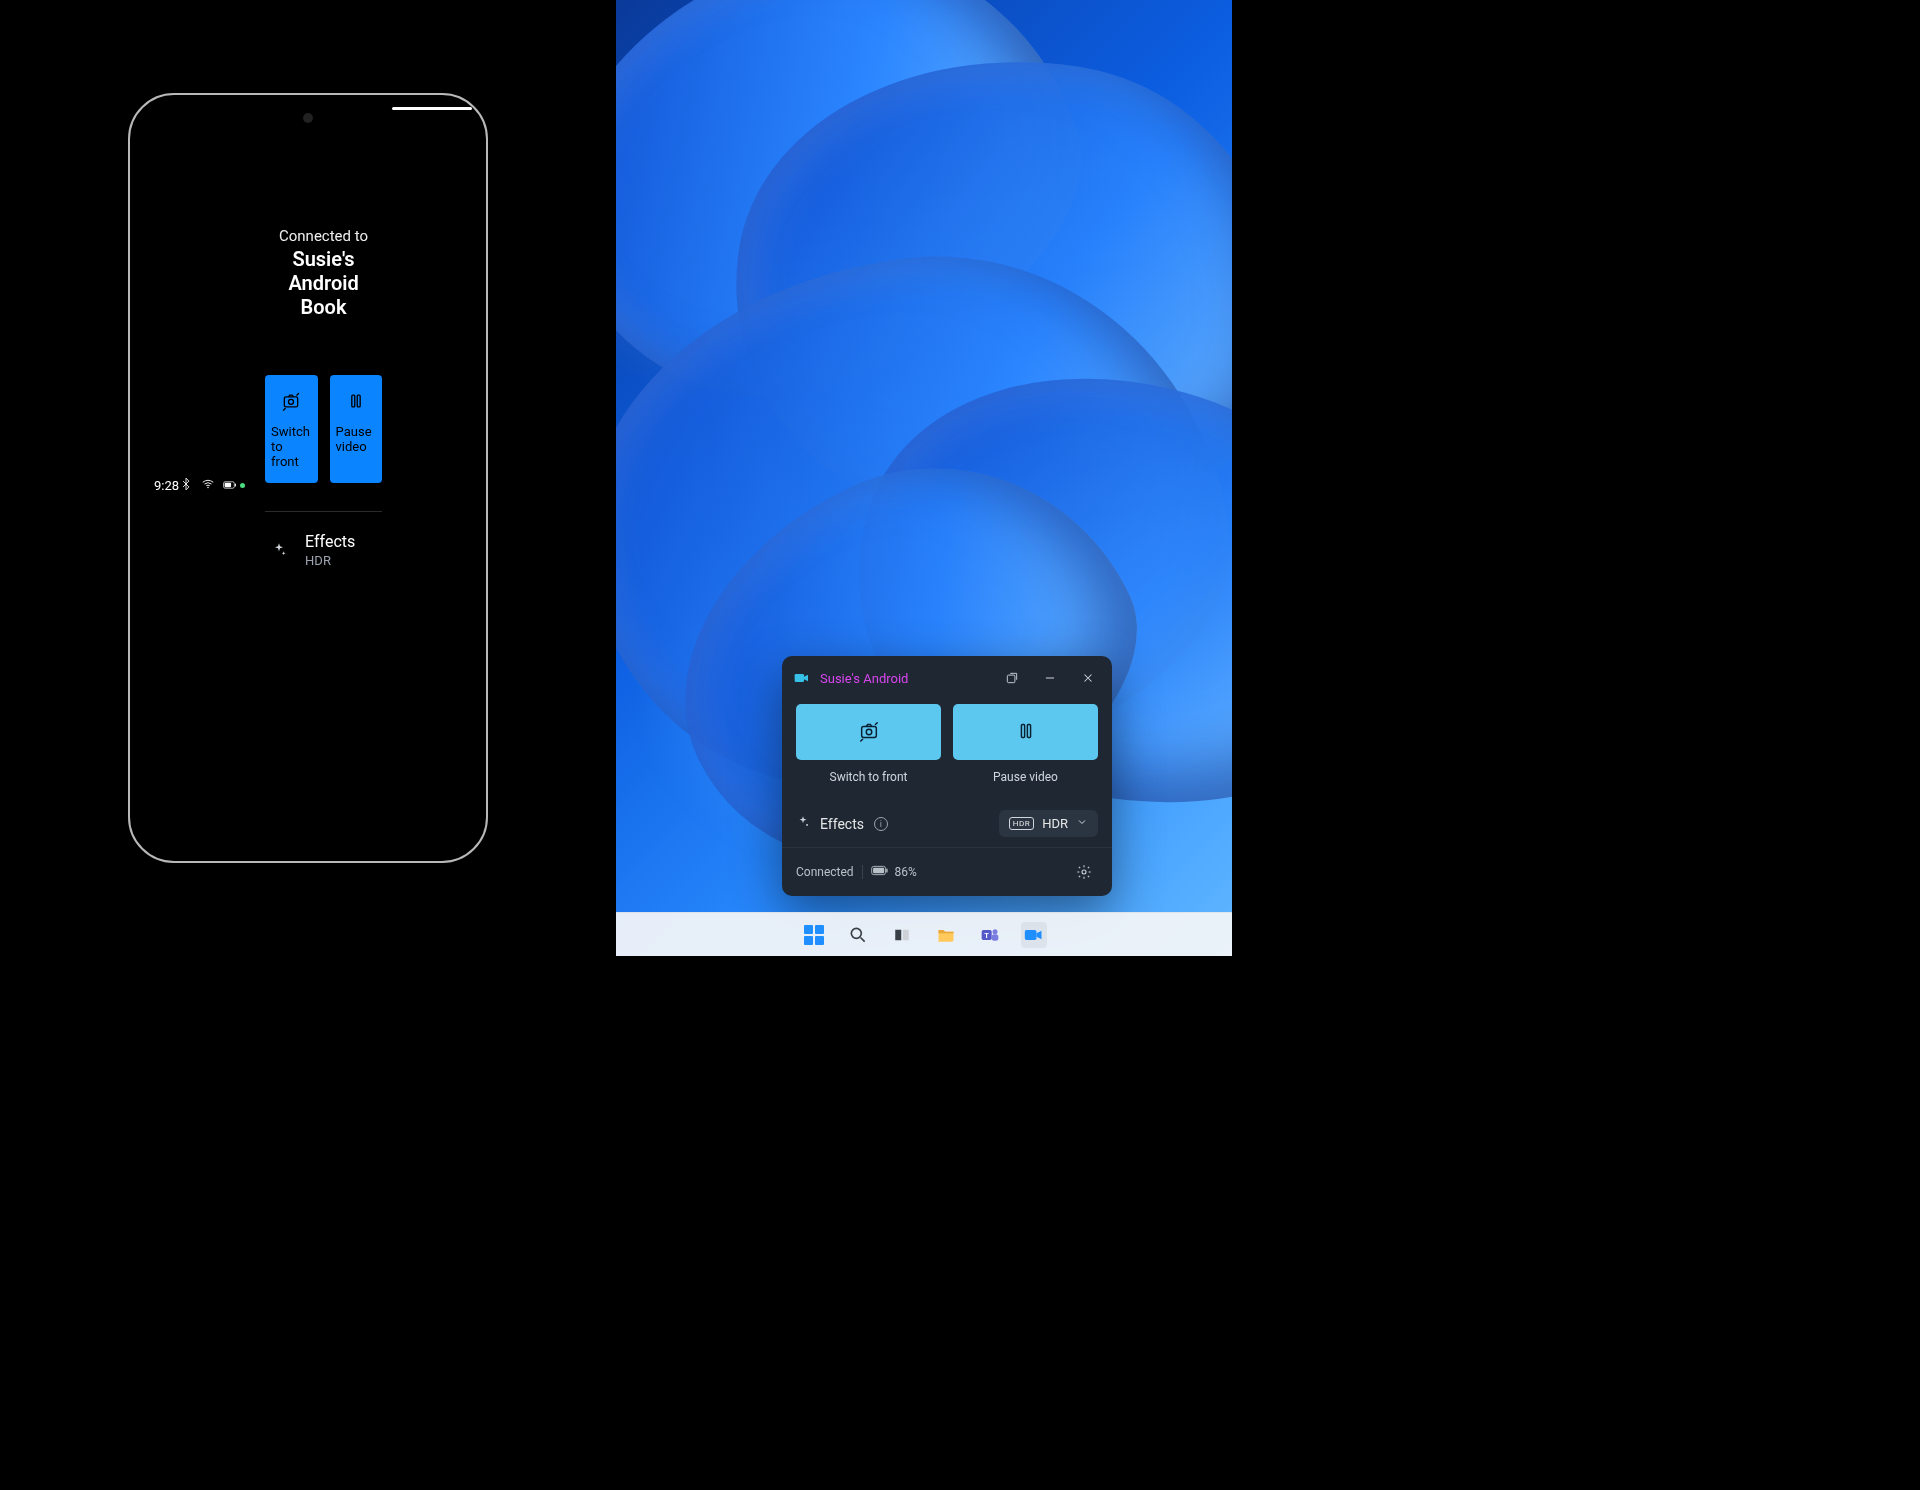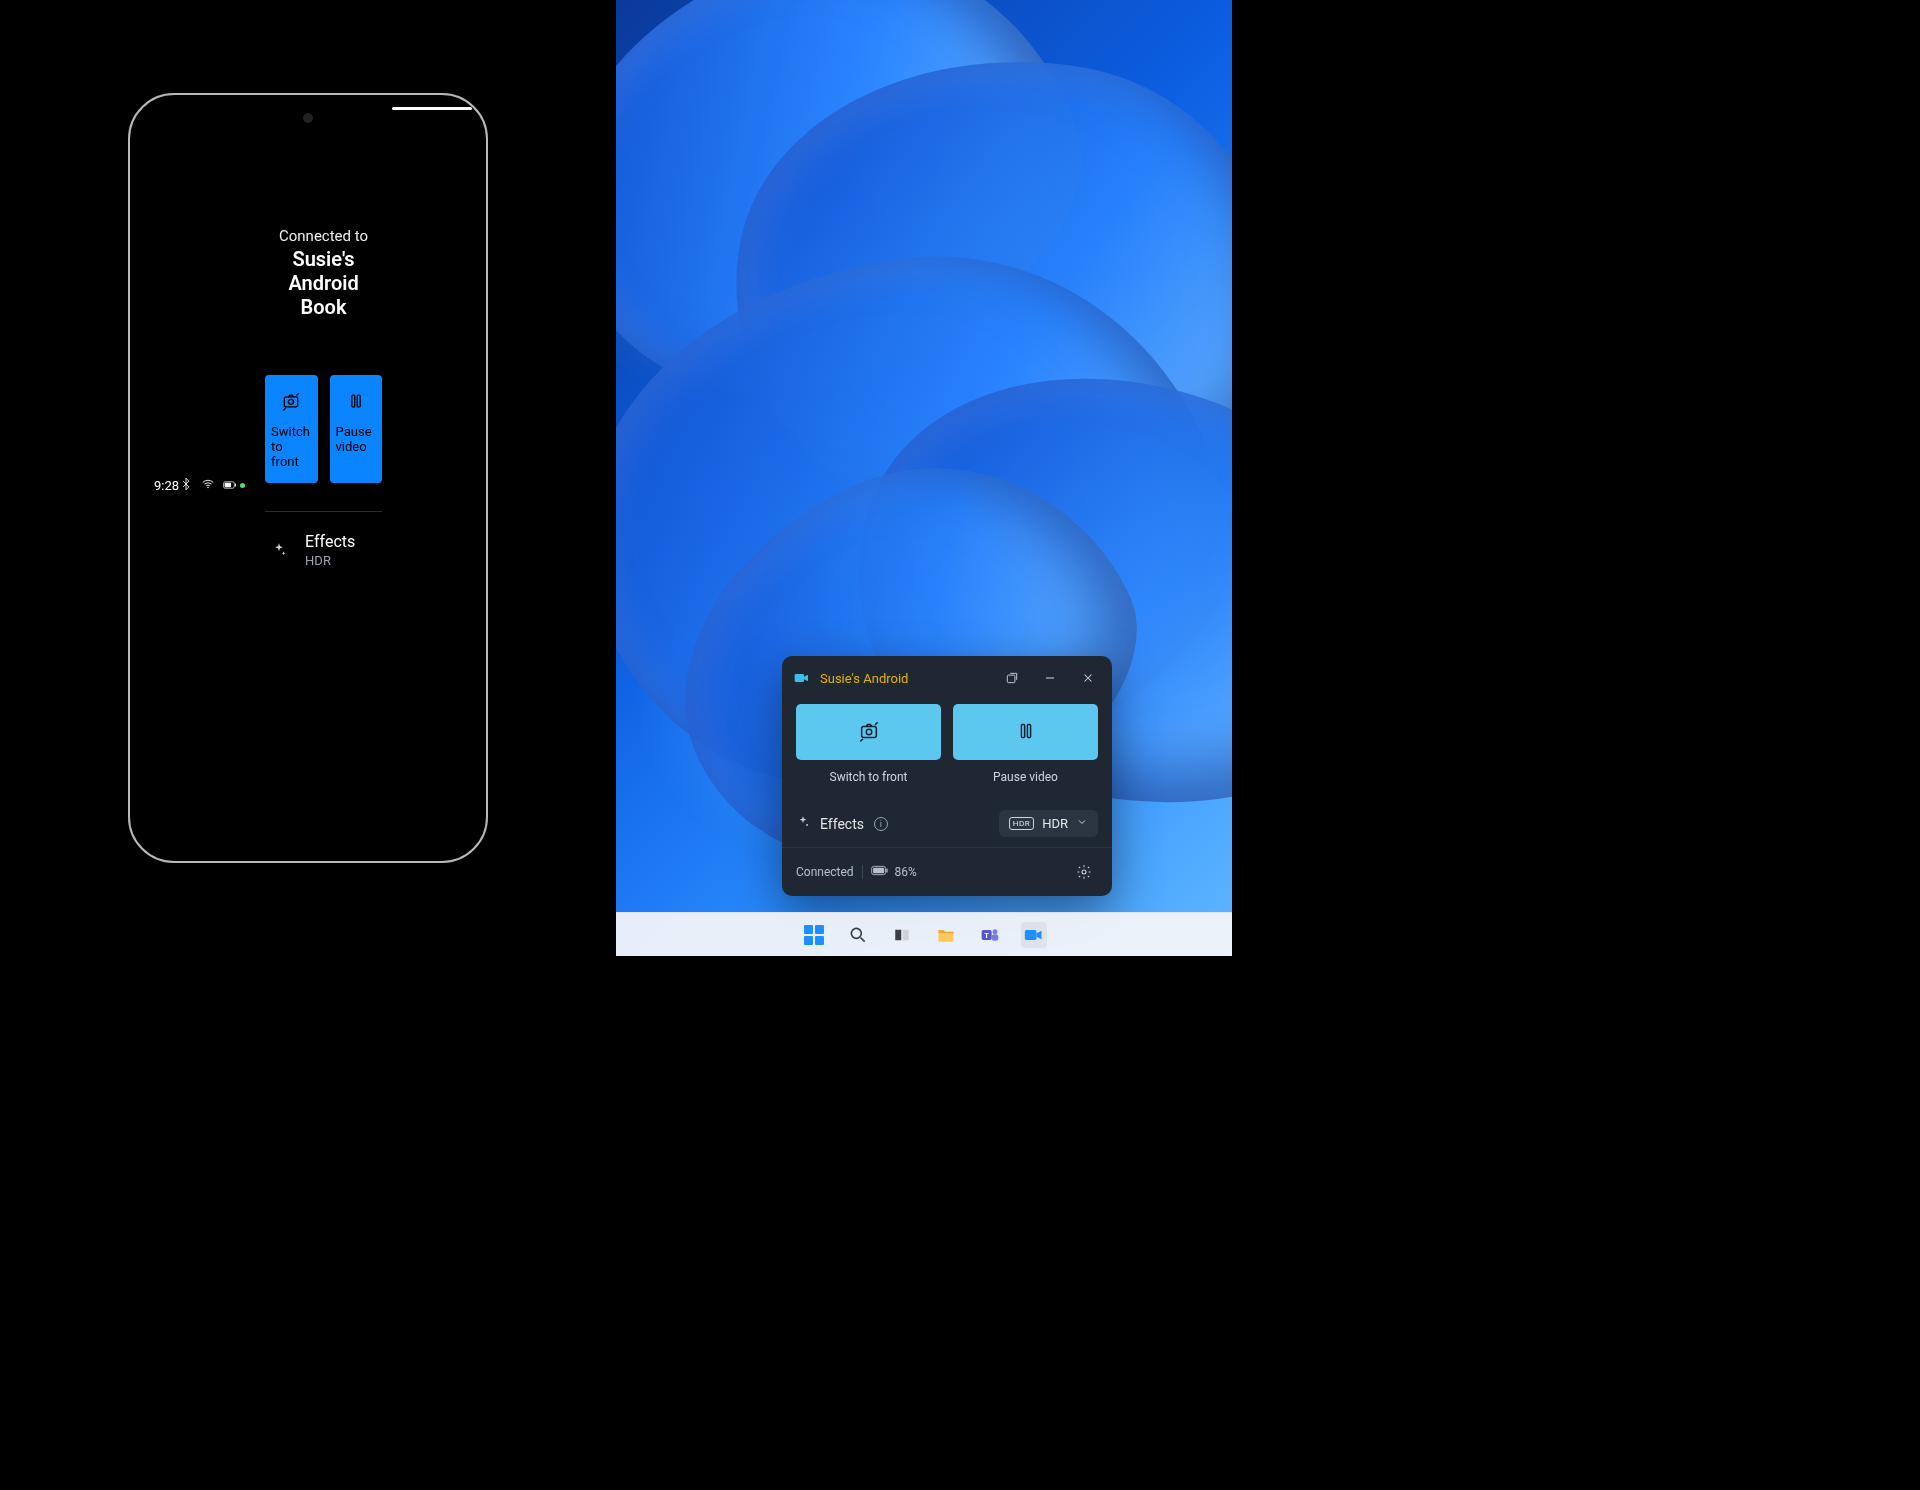--- a/index.html
+++ b/index.html
@@ -124,21 +124,21 @@
     color: #e6e6e6;
     box-shadow: 0 18px 50px rgba(0,0,0,.45);
     overflow: hidden;
     font-size: 13px;
   }
   .fly-title {
     display: flex; align-items: center; gap: 10px;
     padding: 10px 10px 8px 12px;
   }
   .cam-badge { width:16px;height:12px;display:flex;align-items:center;}
-  .fly-title .name { flex:1; font-size: 13px; color:#eab308;}
+  .fly-title .name { flex:1; font-size: 13px; color:#d946ef;}
   .title-btn {
     width: 28px; height: 24px; display:flex;align-items:center;justify-content:center;
     border-radius:4px; cursor:pointer; color:#cfd6dd;
   }
   .fly-body { padding: 6px 14px 10px 14px; }
   .fb-row { display:flex; gap:12px; }
   .fb-btn {
     flex:1; background:#5cc7ef; border-radius:5px;
     height: 56px;
     display:flex; align-items:center; justify-content:center;

